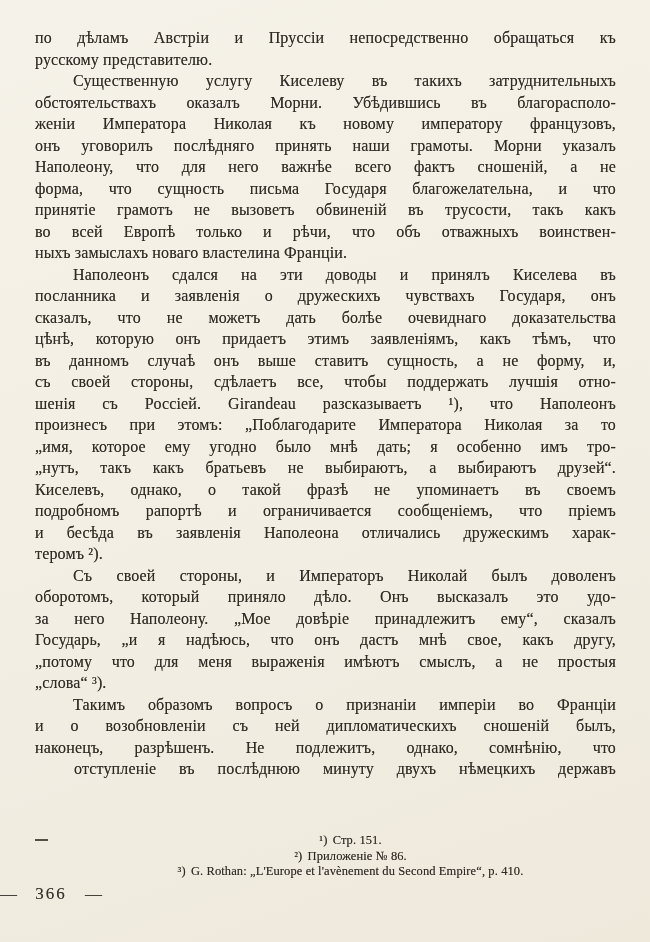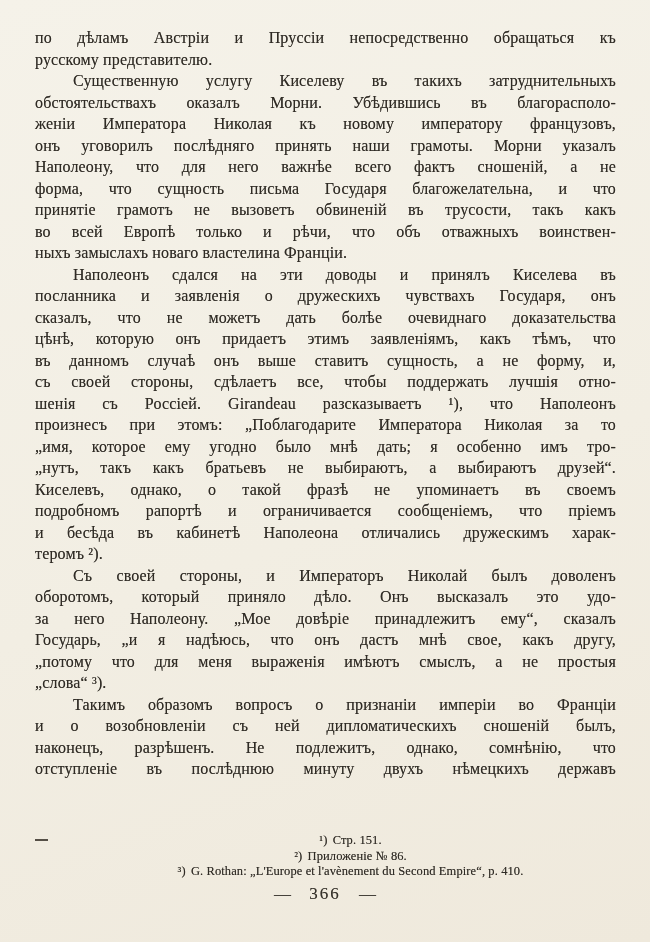--- a/index.html
+++ b/index.html
@@ -19,21 +19,21 @@
     left: 35px;
     top: 27px;
     width: 581px;
     font-size: 16px;
     line-height: 21.5px;
     letter-spacing: 0.15px;
     text-shadow: 0 0 0.4px rgba(47,43,37,0.55);
   }
   .para .line { text-align: justify; text-align-last: justify; }
   .para .line:last-child { text-align-last: left; }
-  .para.cont .line:last-child { text-align-last: justify; }
+  .para.cont .line:last-child { text-align-last: justify; margin-left: 39px; }
   .line.indent { text-indent: 38px; }
 
   .footnotes {
     position: absolute;
     left: 35px;
     top: 833px;
     width: 581px;
     font-size: 12.5px;
     line-height: 15.5px;
     letter-spacing: 0.1px;
@@ -49,21 +49,20 @@
     background: #554f46;
   }
   .footnote { padding-left: 50px; }
   .fn-marker { padding-right: 2px; }
 
   .pagenum {
     position: absolute;
     left: 0;
     top: 884px;
     width: 650px;
-    text-align: center;
     font-size: 17px;
     color: #36322b;
     text-shadow: 0 0 0.4px rgba(47,43,37,0.5);
   }
   .pagenum .num { margin: 0 14px; letter-spacing: 2px; }
 </style>
 </head>
 <body>
 
 <div class="page">
@@ -90,21 +89,21 @@
         <div class="line">сказалъ, что не можетъ дать болѣе очевиднаго доказательства</div>
         <div class="line">цѣнѣ, которую онъ придаетъ этимъ заявленіямъ, какъ тѣмъ, что</div>
         <div class="line">въ данномъ случаѣ онъ выше ставитъ сущность, а не форму, и,</div>
         <div class="line">съ своей стороны, сдѣлаетъ все, чтобы поддержать лучшія отно-</div>
         <div class="line">шенія съ Россіей. Girandeau разсказываетъ ¹), что Наполеонъ</div>
         <div class="line">произнесъ при этомъ: „Поблагодарите Императора Николая за то</div>
         <div class="line">„имя, которое ему угодно было мнѣ дать; я особенно имъ тро-</div>
         <div class="line">„нутъ, такъ какъ братьевъ не выбираютъ, а выбираютъ друзей“.</div>
         <div class="line">Киселевъ, однако, о такой фразѣ не упоминаетъ въ своемъ</div>
         <div class="line">подробномъ рапортѣ и ограничивается сообщеніемъ, что пріемъ</div>
-        <div class="line">и бесѣда въ кабинетѣ Наполеона отличались дружескимъ харак-</div>
+        <div class="line">и бесѣда въ заявленія Наполеона отличались дружескимъ харак-</div>
         <div class="line">теромъ ²).</div>
       </div>
       <div class="para">
         <div class="line indent">Съ своей стороны, и Императоръ Николай былъ доволенъ</div>
         <div class="line">оборотомъ, который приняло дѣло. Онъ высказалъ это удо-</div>
         <div class="line">за него Наполеону. „Мое довѣріе принадлежитъ ему“, сказалъ</div>
         <div class="line">Государь, „и я надѣюсь, что онъ дастъ мнѣ свое, какъ другу,</div>
         <div class="line">„потому что для меня выраженія имѣютъ смыслъ, а не простыя</div>
         <div class="line">„слова“ ³).</div>
       </div>

